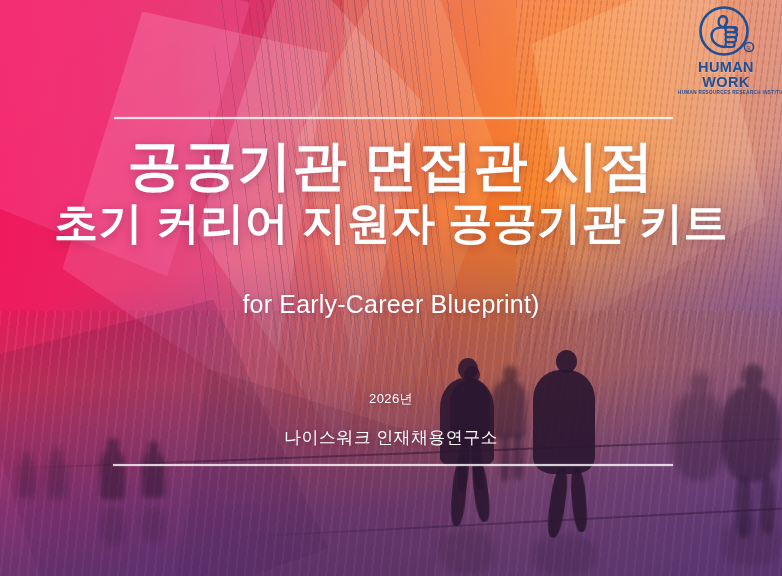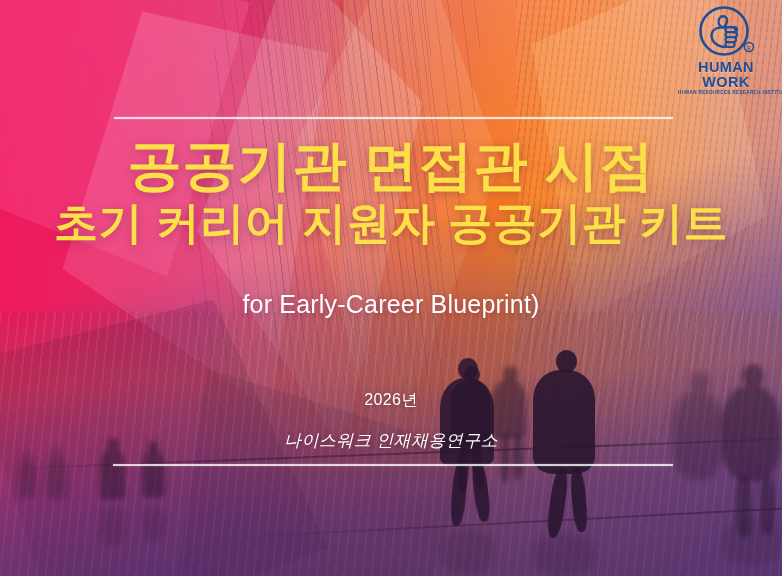--- a/index.html
+++ b/index.html
@@ -152,21 +152,21 @@
     height:1.5px;
     background:rgba(255,255,255,0.80);
     box-shadow:0 0 2px rgba(255,255,255,0.35);
   }
   .rule-top { left:114px; width:559px; top:117px; }
   .rule-bottom { left:113px; width:560px; top:464px; }
 
   .title-block {
     position:absolute; left:0; right:0; top:136px;
     text-align:center;
-    color:#fde047;
+    color:#ffffff;
   }
   .title-line1 {
     font-size:54px;
     font-weight:700;
     letter-spacing:1px;
     line-height:1.08;
     text-shadow:0 2px 10px rgba(90,20,60,0.35);
   }
   .title-line2 {
     font-size:44px;
@@ -189,32 +189,31 @@
     letter-spacing:0.2px;
     text-shadow:0 1px 6px rgba(90,20,60,0.35);
   }
 
   .meta-block {
     position:absolute; left:0; right:0; top:390px;
     text-align:center;
     color:#ffffff;
   }
   .meta-year {
-    font-size:16px;
+    font-size:13px;
     font-weight:400;
     letter-spacing:0.4px;
     text-shadow:0 1px 5px rgba(70,20,50,0.45);
   }
   .meta-org {
     font-size:17px;
     font-weight:400;
     margin-top:18px;
     letter-spacing:0.4px;
     text-shadow:0 1px 5px rgba(70,20,50,0.45);
-    font-style:italic;
   }
 
   
   .logo {
     position:absolute; right:8px; top:6px;
     width:96px; height:80px;
     text-align:center;
   }
   .logo-mark { display:block; margin:0 auto; }
   .logo-name {

